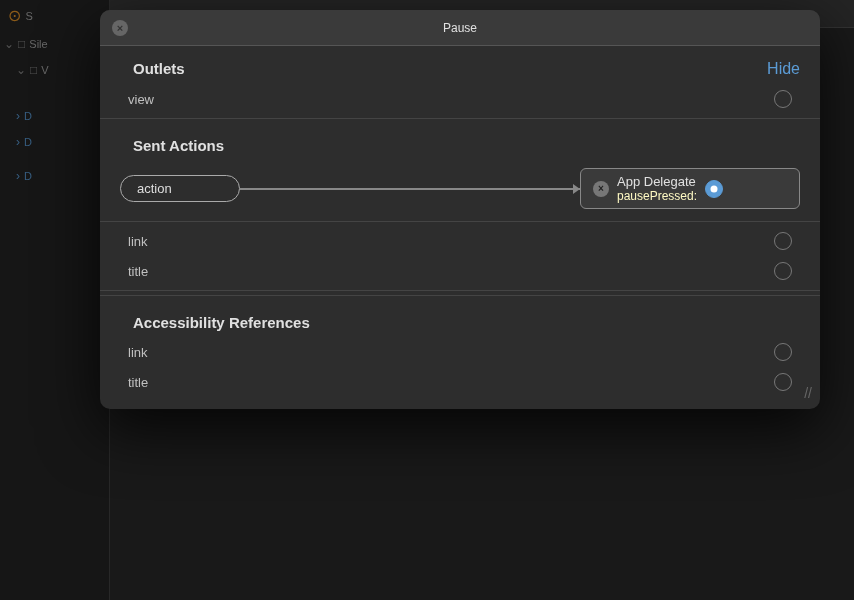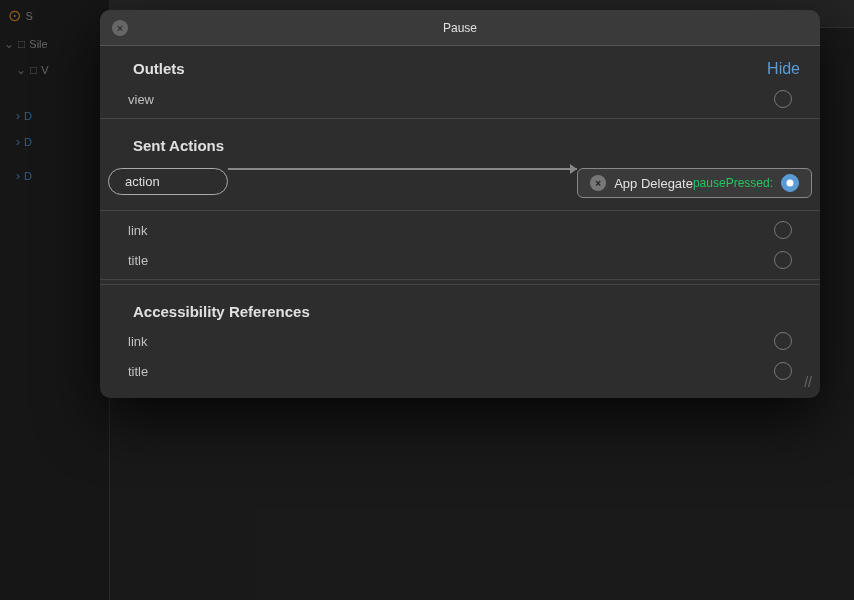--- a/index.html
+++ b/index.html
@@ -172,22 +172,22 @@
       top: 50%; left: 50%;
       transform: translate(-50%, -50%);
       width: 7px; height: 7px;
       border-radius: 50%;
       background: white;
     }
 
     
     .sent-actions-row {
       display: flex;
-      align-items: flex-start;
-      padding: 8px 8px;
+      align-items: center;
+      padding: 8px 20px;
       gap: 0;
     }
 
     .action-pill {
       background: transparent;
       border: 1.5px solid #aaa;
       border-radius: 20px;
       padding: 5px 16px;
       color: #ddd;
       font-size: 13px;
@@ -218,30 +218,30 @@
       border-radius: 6px;
       padding: 5px 12px;
       display: flex;
       align-items: center;
       gap: 8px;
       min-width: 220px;
     }
 
     .target-box-inner {
       display: flex;
-      flex-direction: row;
+      flex-direction: column;
     }
 
     .target-name {
       color: #e0e0e0;
       font-size: 13px;
     }
 
     .target-method {
-      color: #22c55e;
+      color: #fef9c3;
       font-size: 12px;
     }
 
     .x-btn {
       width: 16px;
       height: 16px;
       border-radius: 50%;
       background: #777;
       display: flex;
       align-items: center;

